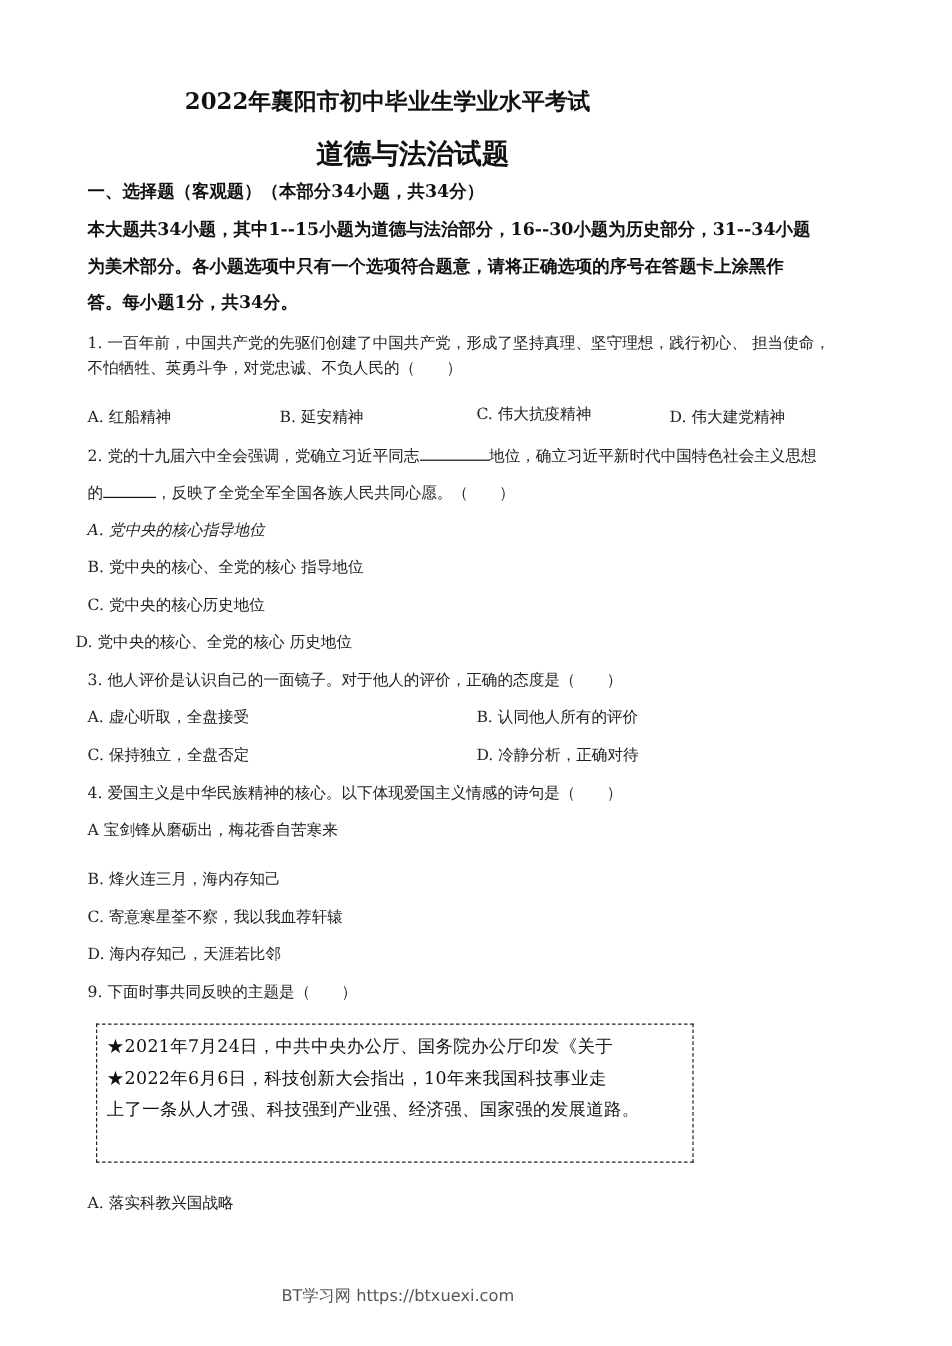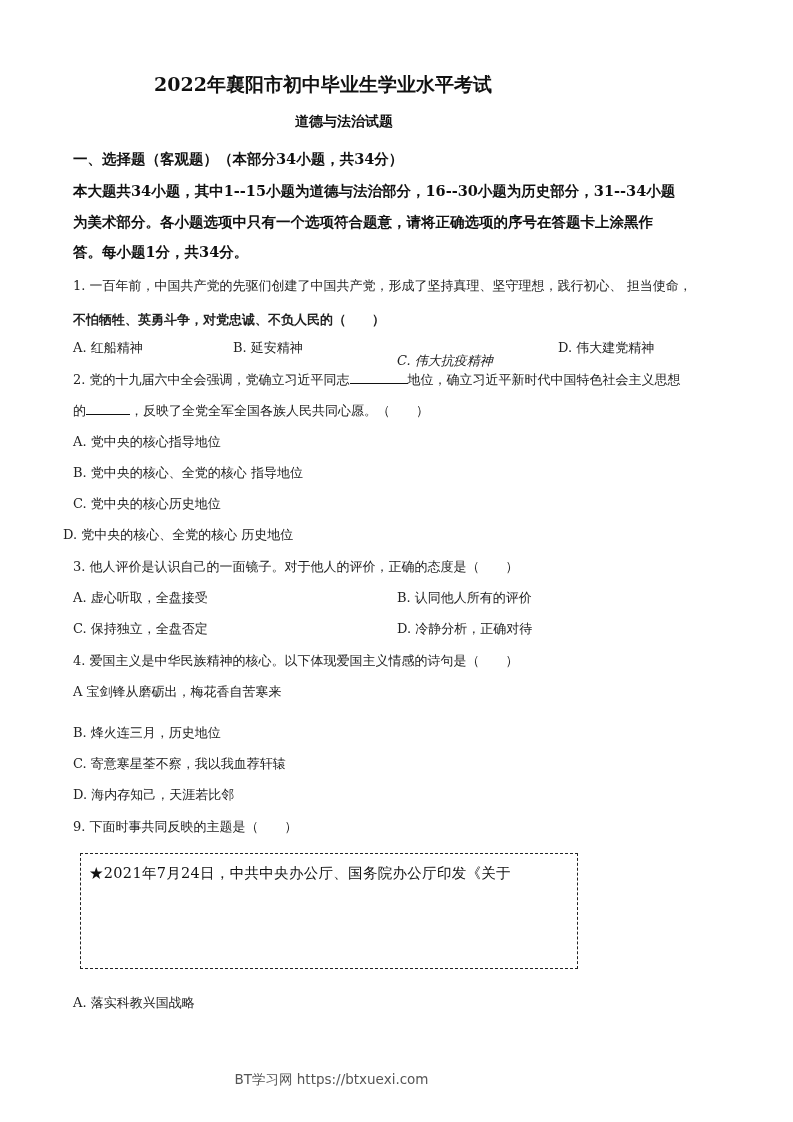--- a/index.html
+++ b/index.html
@@ -1,20 +1,20 @@
 <!DOCTYPE html>
 <html><head>
 <meta charset="utf-8">
 <style>
   html, body { margin: 0; padding: 0; background: #ffffff; }
   body { width: 793px; height: 1122px; position: relative; overflow: hidden;
          font-family: "DejaVu Serif", "Liberation Serif", serif; color: #111; }
   .abs { position: absolute; white-space: nowrap; }
   .title1 { top: 72px; left: 0; width: 646px; text-align: center; font-size: 19px; font-weight: bold; }
-  .title2 { top: 113px; left: 0; width: 688px; text-align: center; font-size: 14px; font-weight: bold; }
+  .title2 { top: 113px; left: 0; width: 688px; text-align: center; font-size: 23px; font-weight: bold; }
   .bold { font-weight: bold; font-size: 14.5px; }
   .q { font-size: 13px; color: #222; }
   .blank { display: inline-block; border-bottom: 1px solid #111; vertical-align: baseline; height: 12px; }
   .box { position: absolute; left: 80px; top: 853px; width: 498px; height: 116px;
          border: 1.5px dashed #222; box-sizing: border-box; padding: 6px 8px; }
   .box-line { font-size: 14.5px; line-height: 26px; white-space: nowrap; letter-spacing: 0.3px; }
   .footer { top: 1071px; left: 0; width: 663px; text-align: center;
             font-family: "DejaVu Sans", "Liberation Sans", sans-serif; font-size: 13.5px; color: #555; }
 </style>
 </head>
@@ -22,48 +22,50 @@
 
 <div class="abs title1">2022年襄阳市初中毕业生学业水平考试</div>
 <div class="abs title2">道德与法治试题</div>
 
 <div class="abs bold" style="top:150px;left:73px;">一、选择题（客观题）（本部分34小题，共34分）</div>
 <div class="abs bold" style="top:182px;left:73px;">本大题共34小题，其中1--15小题为道德与法治部分，16--30小题为历史部分，31--34小题</div>
 <div class="abs bold" style="top:213px;left:73px;">为美术部分。各小题选项中只有一个选项符合题意，请将正确选项的序号在答题卡上涂黑作</div>
 <div class="abs bold" style="top:243px;left:73px;text-align:right;">答。每小题1分，共34分。</div>
 
 <div class="abs q" style="top:277px;left:73px;">1. 一百年前，中国共产党的先驱们创建了中国共产党，形成了坚持真理、坚守理想，践行初心、 担当使命，</div>
-<div class="abs q" style="top:311px;left:73px;font-weight:bold;">不怕牺牲、英勇斗争，对党忠诚、不负人民的（　　）</div>
+<div class="abs q" style="top:298px;left:73px;">不怕牺牲、英勇斗争，对党忠诚、不负人民的（　　）</div>
 <div class="abs q" style="top:339px;left:73px;text-align:center;">A. 红船精神</div>
 <div class="abs q" style="top:339px;left:233px;">B. 延安精神</div>
-<div class="abs q" style="top:352px;left:397px;font-style:italic;">C. 伟大抗疫精神</div>
+<div class="abs q" style="top:336px;left:397px;">C. 伟大抗疫精神</div>
 <div class="abs q" style="top:339px;left:558px;">D. 伟大建党精神</div>
 
 <div class="abs q" style="top:371px;left:73px;">
   <span>2. 党的十九届六中全会强调，党确立习近平同志</span><span class="blank" style="width:58px;"></span><span>地位，确立习近平新时代中国特色社会主义思想</span>
 </div>
 <div class="abs q" style="top:402px;left:73px;">
   <span>的</span><span class="blank" style="width:44px;"></span><span>，反映了全党全军全国各族人民共同心愿。（　　）</span>
 </div>
-<div class="abs q" style="top:433px;left:73px;">A. 党中央的核心指导地位</div>
+<div class="abs q" style="top:433px;left:73px;font-style:italic;">A. 党中央的核心指导地位</div>
 <div class="abs q" style="top:464px;left:73px;">B. 党中央的核心、全党的核心  指导地位</div>
 <div class="abs q" style="top:495px;left:73px;">C. 党中央的核心历史地位</div>
 <div class="abs q" style="top:526px;left:63px;">D. 党中央的核心、全党的核心    历史地位</div>
 
 <div class="abs q" style="top:558px;left:73px;">3. 他人评价是认识自己的一面镜子。对于他人的评价，正确的态度是（　　）</div>
 <div class="abs q" style="top:589px;left:73px;">A. 虚心听取，全盘接受</div>
 <div class="abs q" style="top:589px;left:397px;">B. 认同他人所有的评价</div>
 <div class="abs q" style="top:620px;left:73px;">C. 保持独立，全盘否定</div>
 <div class="abs q" style="top:620px;left:397px;">D. 冷静分析，正确对待</div>
 
 <div class="abs q" style="top:652px;left:73px;">4. 爱国主义是中华民族精神的核心。以下体现爱国主义情感的诗句是（　　）</div>
 <div class="abs q" style="top:683px;left:73px;">A  宝剑锋从磨砺出，梅花香自苦寒来</div>
-<div class="abs q" style="top:724px;left:73px;">B. 烽火连三月，历史地位</div>
+<div class="abs q" style="top:724px;left:73px;">B. 烽火连三月，海内存知己</div>
 <div class="abs q" style="top:755px;left:73px;">C. 寄意寒星荃不察，我以我血荐轩辕</div>
 <div class="abs q" style="top:786px;left:73px;">D. 海内存知己，天涯若比邻</div>
 
 <div class="abs q" style="top:818px;left:73px;">9. 下面时事共同反映的主题是（　　）</div>
 <div class="box">
   <div class="box-line">★2021年7月24日，中共中央办公厅、国务院办公厅印发《关于</div>
+  <div class="box-line">★2022年6月6日，科技创新大会指出，10年来我国科技事业走</div>
+  <div class="box-line">上了一条从人才强、科技强到产业强、经济强、国家强的发展道路。</div>
 </div>
 <div class="abs q" style="top:994px;left:73px;">A. 落实科教兴国战略</div>
 
 <div class="abs footer">BT学习网 https://btxuexi.com</div>
 
 </body></html>

